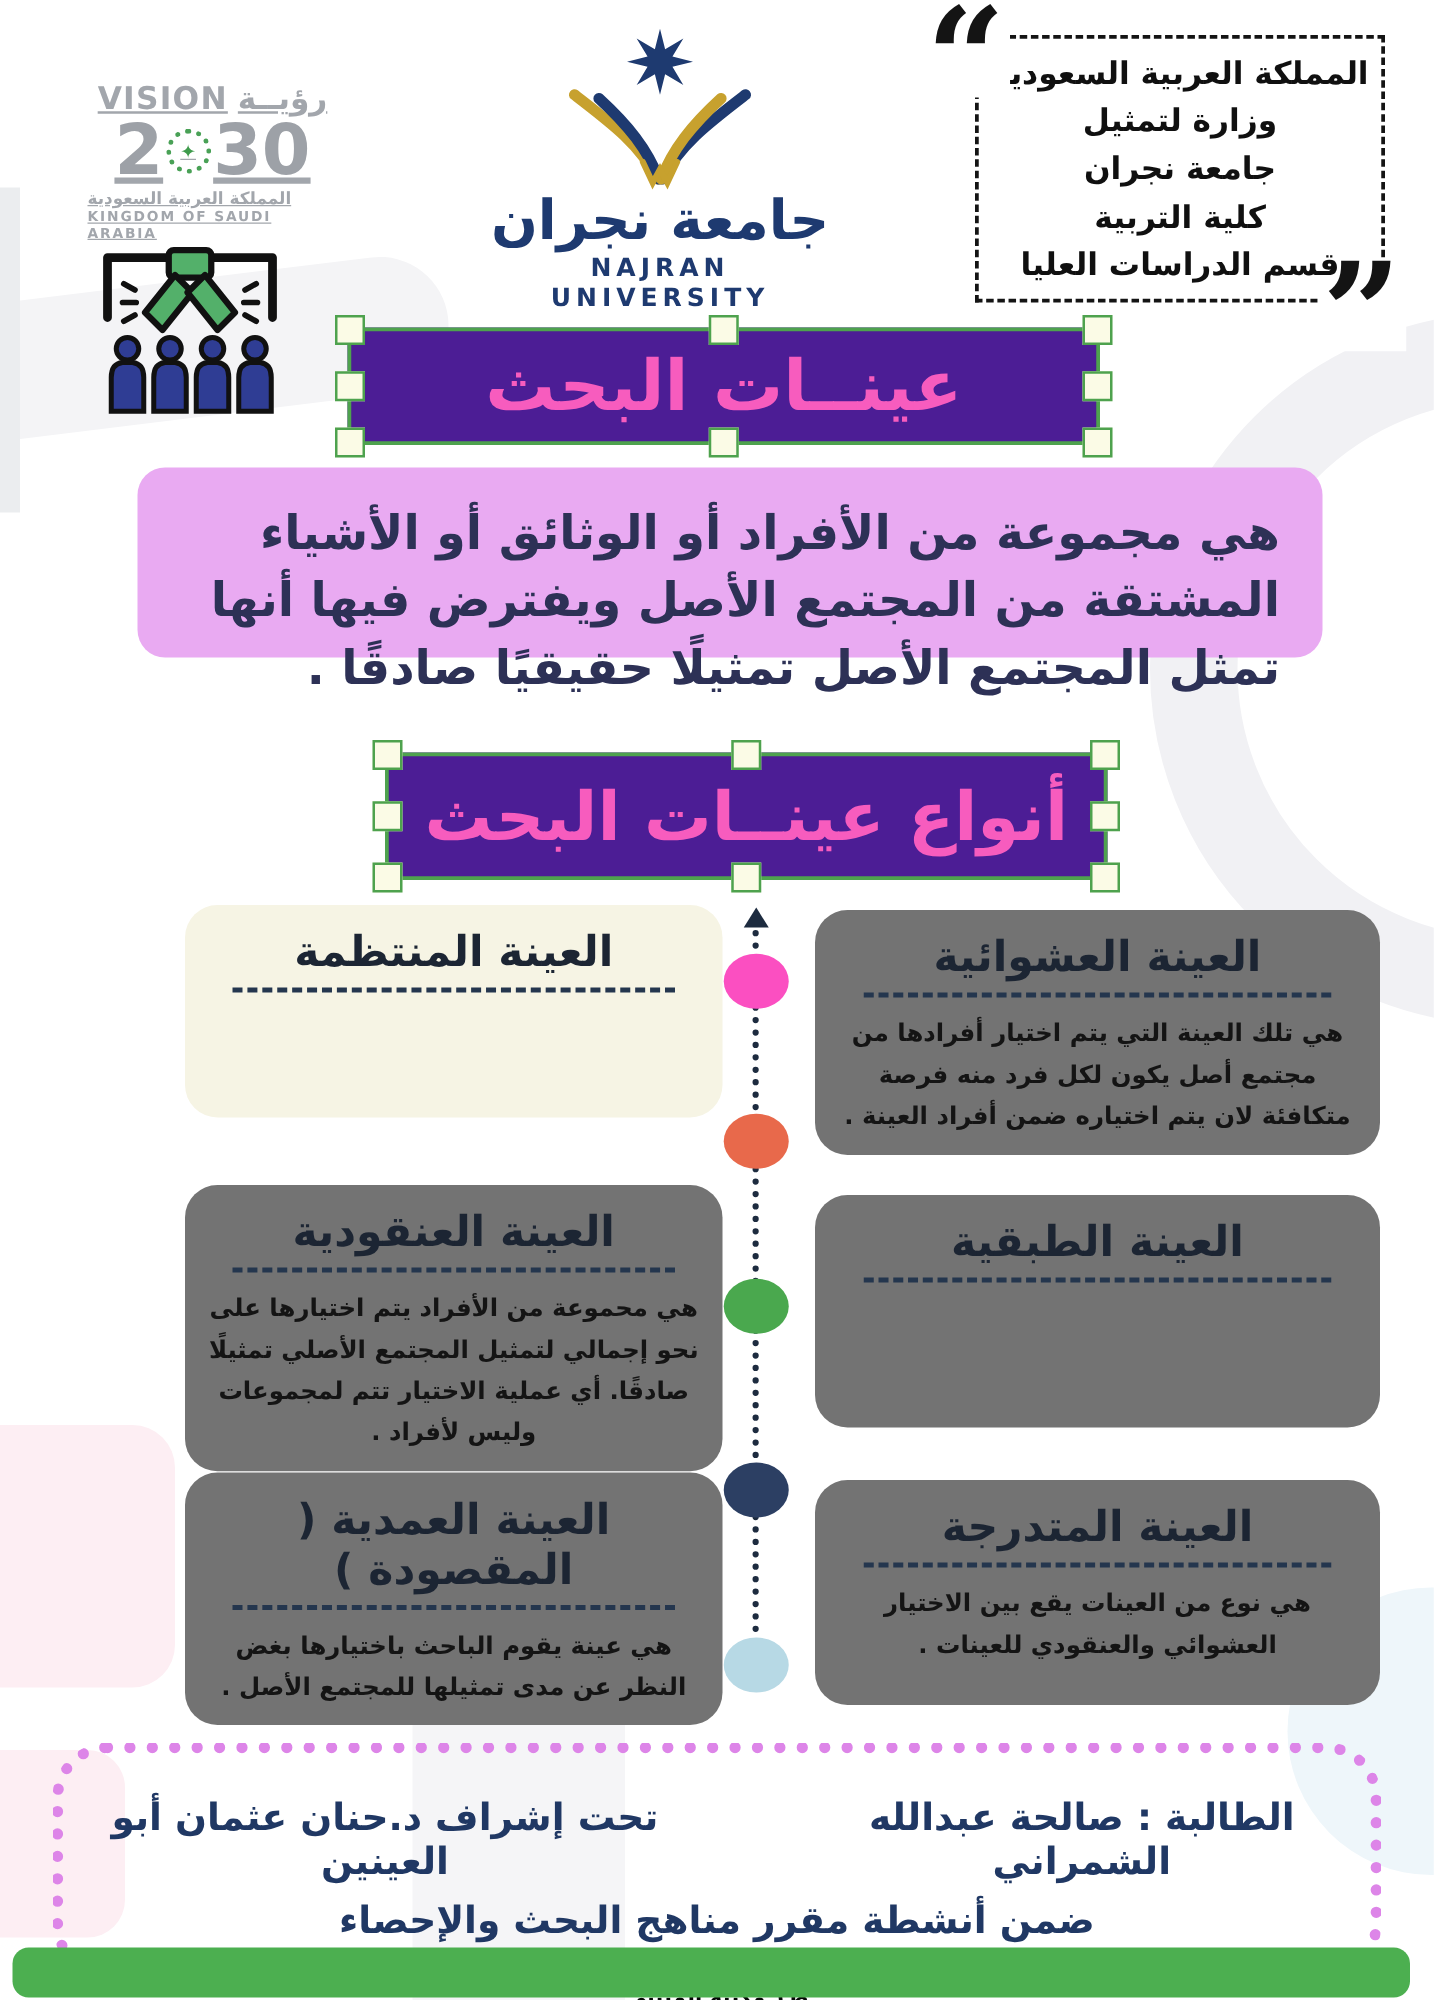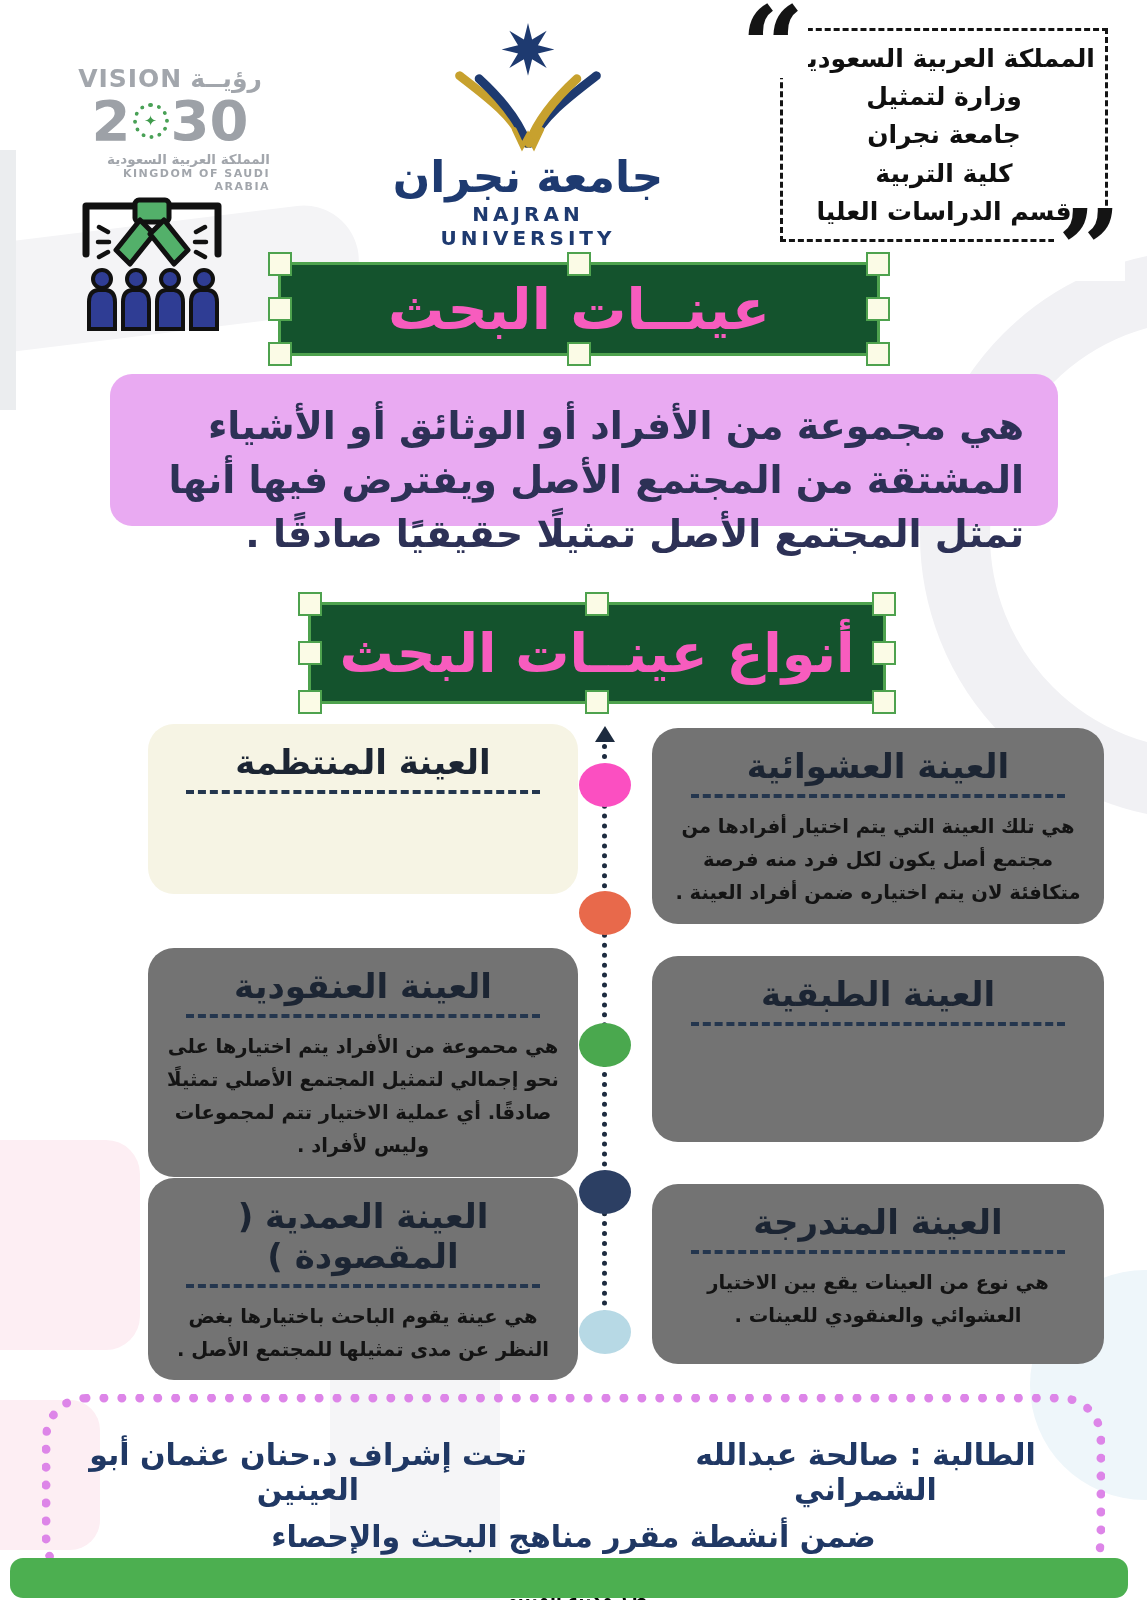--- a/index.html
+++ b/index.html
@@ -25,38 +25,38 @@
     border:3px dashed #141414;direction:rtl;
     display:flex;flex-direction:column;justify-content:space-around;align-items:center;
     padding:8px 6px;box-sizing:border-box;background:transparent;
   }
   .quote-line{font-size:25px;font-weight:bold;color:#101010;white-space:nowrap;}
   .quote-mark{position:absolute;font-family:"DejaVu Serif",serif;font-weight:bold;font-size:110px;line-height:0.55;color:#141414;background:#ffffff;padding:0 4px;}
   .quote-open{top:-14px;left:-46px;}
   .quote-close{bottom:-42px;right:-20px;}
 
   
-  .vision{left:70px;top:64px;width:200px;text-align:right;color:#a2a6ac;}
+  .vision{left:70px;top:64px;width:200px;text-align:left;color:#a2a6ac;text-decoration:underline;}
   .vision-row1{font-size:25px;letter-spacing:1px;font-weight:bold;display:flex;justify-content:center;gap:8px;align-items:baseline;}
   .vision-row2{font-size:56px;font-weight:bold;line-height:1.0;display:flex;justify-content:center;align-items:center;gap:2px;color:#9da1a7;}
   .vision-emblem{display:inline-flex;width:36px;height:36px;border-radius:50%;border:4px dotted #49a156;align-items:center;justify-content:center;color:#3f9b4c;font-size:15px;box-sizing:border-box;}
   .vision-ar-small{font-size:13.5px;font-weight:bold;margin-top:2px;}
   .vision-en-small{font-size:11px;letter-spacing:1.5px;font-weight:bold;}
 
   
   .claw-icon{left:72px;top:192px;width:160px;height:140px;}
 
   
   .uni{left:388px;top:22px;width:280px;text-align:center;}
   .uni svg{display:block;margin:0 auto;}
   .uni-ar{font-size:44px;font-weight:bold;color:#1e3a70;line-height:1.05;}
   .uni-en{font-size:20px;font-weight:bold;color:#1e3a70;letter-spacing:4px;margin-top:2px;}
 
   
-  .banner{background:#14532d;border:3px solid #4ea24e;display:flex;align-items:center;justify-content:center;box-sizing:border-box;}
+  .banner{background:#4c1d95;border:3px solid #4ea24e;display:flex;align-items:center;justify-content:center;box-sizing:border-box;}
   .banner-title{color:#f75cbe;font-weight:bold;direction:rtl;white-space:nowrap;}
   .banner-main{left:278px;top:262px;width:602px;height:94px;}
   .banner-main .banner-title{font-size:56px;}
   .banner-types{left:308px;top:602px;width:578px;height:102px;}
   .banner-types .banner-title{font-size:54px;}
   .handle{position:absolute;width:20px;height:20px;background:#fbfbe6;border:2px solid #4ea24e;z-index:2;}
   .h-tl{top:-13px;left:-13px}.h-tm{top:-13px;left:calc(50% - 12px)}.h-tr{top:-13px;right:-13px}
   .h-ml{top:calc(50% - 12px);left:-13px}.h-mr{top:calc(50% - 12px);right:-13px}
   .h-bl{bottom:-13px;left:-13px}.h-bm{bottom:-13px;left:calc(50% - 12px)}.h-br{bottom:-13px;right:-13px}
 

